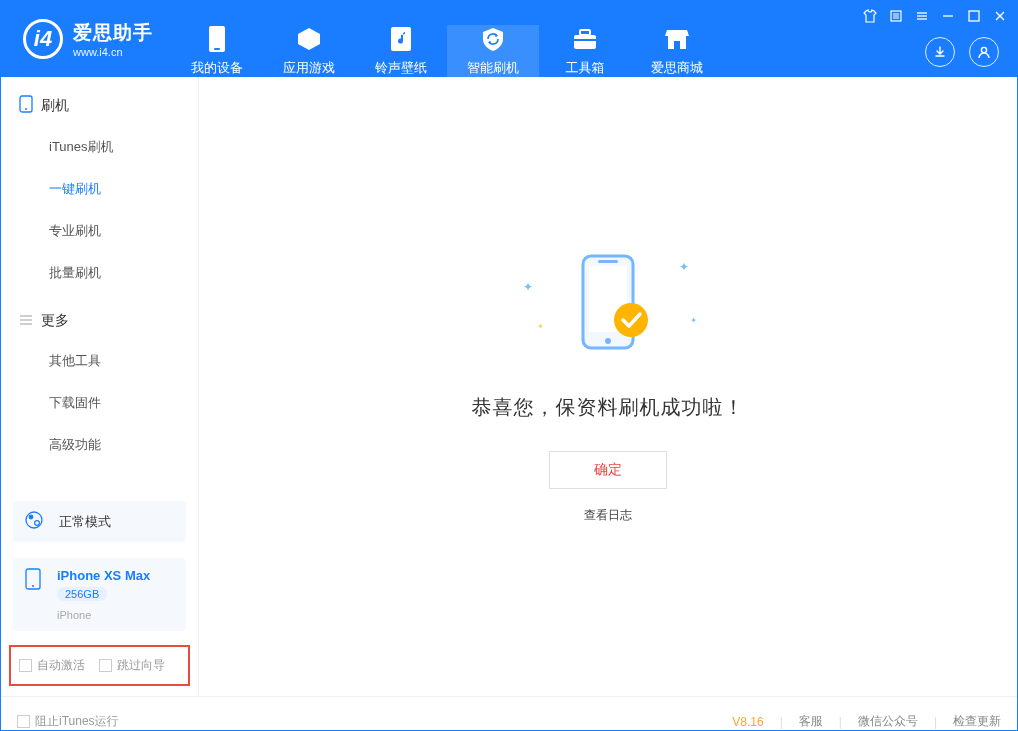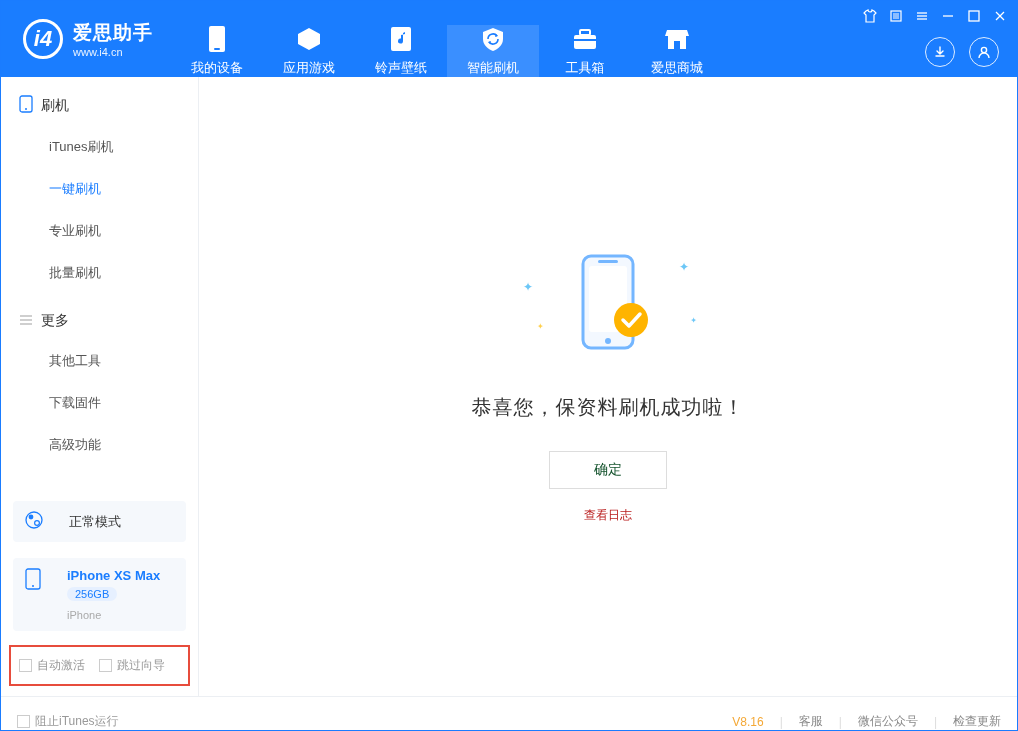--- a/index.html
+++ b/index.html
@@ -18,31 +18,31 @@
 .win-controls span, .win-controls svg { cursor:pointer; }
 .win-right-icons { position:absolute; right:18px; bottom:10px; display:flex; gap:14px; align-items:center; }
 .circ-btn { width:30px; height:30px; border:1.5px solid rgba(255,255,255,.85); border-radius:50%; display:flex; align-items:center; justify-content:center; cursor:pointer; }
 .body-area { flex:1; display:flex; min-height:0; }
 .sidebar { width:198px; border-right:1px solid #eceff3; display:flex; flex-direction:column; }
 .side-section-title { display:flex; align-items:center; gap:8px; padding:18px 18px 10px 18px; color:#333; font-size:14px; font-weight:500; }
 .side-items { padding-left:48px; }
 .side-item { font-size:13px; color:#555; padding:12px 0; cursor:pointer; }
 .side-item.active { color:#1a7dff; }
 .side-spacer { flex:1; }
-.side-card { margin:8px 12px; background:#f5f8fc; border-radius:4px; padding:10px 12px; display:flex; align-items:center; gap:26px; font-size:13px; color:#333; }
+.side-card { margin:8px 12px; background:#f5f8fc; border-radius:4px; padding:10px 12px; display:flex; align-items:center; gap:16px; font-size:13px; color:#333; }
 .side-card .badge { display:inline-block; background:#e6f0ff; color:#1a7dff; border-radius:10px; padding:1px 8px; font-size:11px; margin-top:4px; }
 .side-card .sub { color:#aaa; font-size:11px; margin-top:8px; }
 .checkbox-row { border:2px solid #e74c3c; margin:6px 8px 10px 8px; padding:10px 8px; display:flex; gap:14px; align-items:center; }
 .chk { width:13px; height:13px; border:1px solid #ccc; display:inline-block; }
 .chk-label { font-size:12px; color:#999; display:flex; align-items:center; gap:5px; cursor:pointer; }
 .main { flex:1; display:flex; flex-direction:column; align-items:center; justify-content:center; font-size:14px; color:#333; position:relative; }
 .phone-illus { width:110px; height:110px; position:relative; margin-bottom:34px; }
 .success-text { font-size:20px; letter-spacing:1px; margin-bottom:30px; color:#333; }
-.ok-btn { border:1px solid #ddd; background:#fff; padding:9px 44px; font-size:14px; color:#14532d; cursor:pointer; margin-bottom:18px; }
-.log-link { font-size:12px; color:#b91c1c; cursor:pointer; }
+.ok-btn { border:1px solid #ddd; background:#fff; padding:9px 44px; font-size:14px; color:#ef4444; cursor:pointer; margin-bottom:18px; }
+.log-link { font-size:12px; color:#404040; cursor:pointer; }
 .statusbar { height:34px; border-top:1px solid #eceff3; display:flex; align-items:flex-start; padding:16px 16px; font-size:12px; color:#888; }
 .statusbar .right { margin-left:auto; display:flex; align-items:center; gap:16px; }
 .statusbar .sep { color:#ddd; }
 .statusbar a { color:#888; cursor:pointer; }
 .star { position:absolute; color:#6cc7f7; }
 </style>
 </head>
 <body>
 
 <div class="window">

